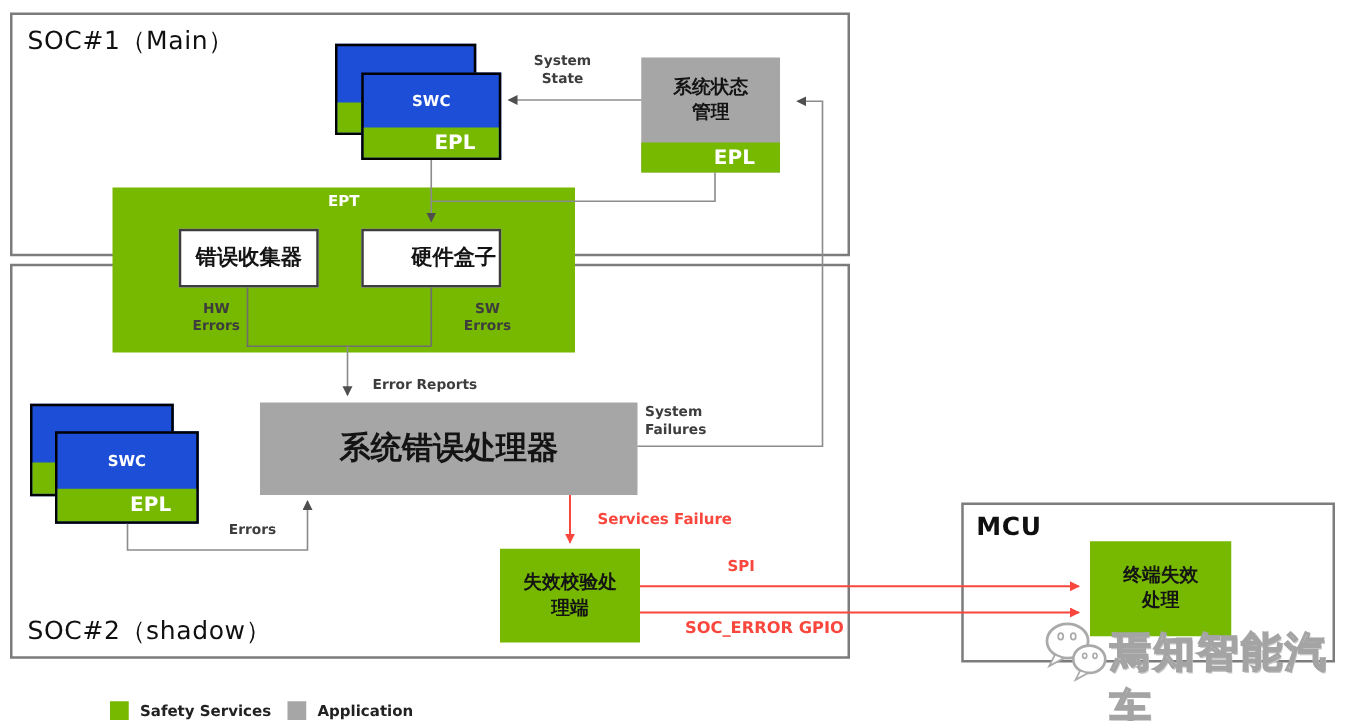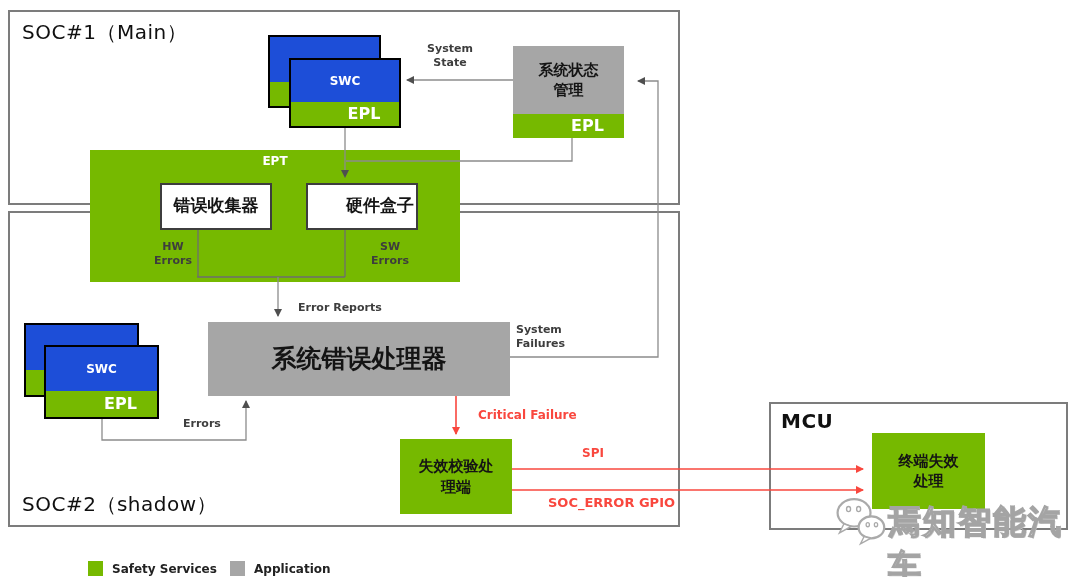--- a/index.html
+++ b/index.html
@@ -8,21 +8,21 @@
   .canvas { position:relative; width:1080px; height:577px; background:#fff; overflow:hidden; }
   .abs { position:absolute; }
 
   
   .region { border:2px solid #7c7c7c; background:transparent; z-index:0; }
   .region-title { position:absolute; font-size:20px; color:#101010; letter-spacing:.5px; }
 
   
   .graybox  { background:#a6a6a6; }
   .greenbox { background:#76b900; }
-  .whitebox { background:#ffffff; border:2px solid #3d3d3d;margin-left:17px; }
+  .whitebox { background:#ffffff; border:2px solid #3d3d3d; }
   .stackbox { background:#1d4ed8; border:2px solid #000000; }
   .box { display:flex; align-items:center; justify-content:center; }
 
   .eplbar { position:absolute; left:0; right:0; bottom:0; background:#76b900;
             color:#fff; font-weight:bold; font-size:16px; text-align:center;padding-left:38px; }
   .swc-area { position:absolute; left:0; right:0; top:0; display:flex;
               align-items:center; justify-content:center; color:#fff;
               font-weight:bold; font-size:12px; }
   .wlabel { color:#fff; font-weight:bold; font-size:12px; text-align:center; }
 
@@ -119,21 +119,21 @@
   <div class="abs lab center" style="left:424px; top:42px; width:52px;">System
 State</div>
   <div class="abs lab center" style="left:145px; top:240px; width:56px;">HW
 Errors</div>
   <div class="abs lab center" style="left:362px; top:240px; width:56px;">SW
 Errors</div>
   <div class="abs lab" style="left:298px; top:301px;">Error Reports</div>
   <div class="abs lab" style="left:183px; top:417px;">Errors</div>
   <div class="abs lab" style="left:516px; top:323px;">System
 Failures</div>
-  <div class="abs lab red" style="left:478px; top:408px; font-size:12px;">Critical Failure</div>
+  <div class="abs lab red" style="left:478px; top:408px; font-size:12px;">Services Failure</div>
   <div class="abs lab red" style="left:582px; top:446px; font-size:12px;">SPI</div>
   <div class="abs lab red" style="left:548px; top:495px; font-size:13px;">SOC_ERROR GPIO</div>
 
   <svg class="wires" width="1080" height="577" viewBox="0 0 1080 577">
     <defs>
       <marker id="ag" markerUnits="userSpaceOnUse" markerWidth="9" markerHeight="9" refX="7" refY="4" orient="auto">
         <path d="M0,0 L8,4 L0,8 Z" fill="#4f4f4f"></path>
       </marker>
       <marker id="ar" markerUnits="userSpaceOnUse" markerWidth="9" markerHeight="9" refX="7" refY="4" orient="auto">
         <path d="M0,0 L8,4 L0,8 Z" fill="#f9473e"></path>

